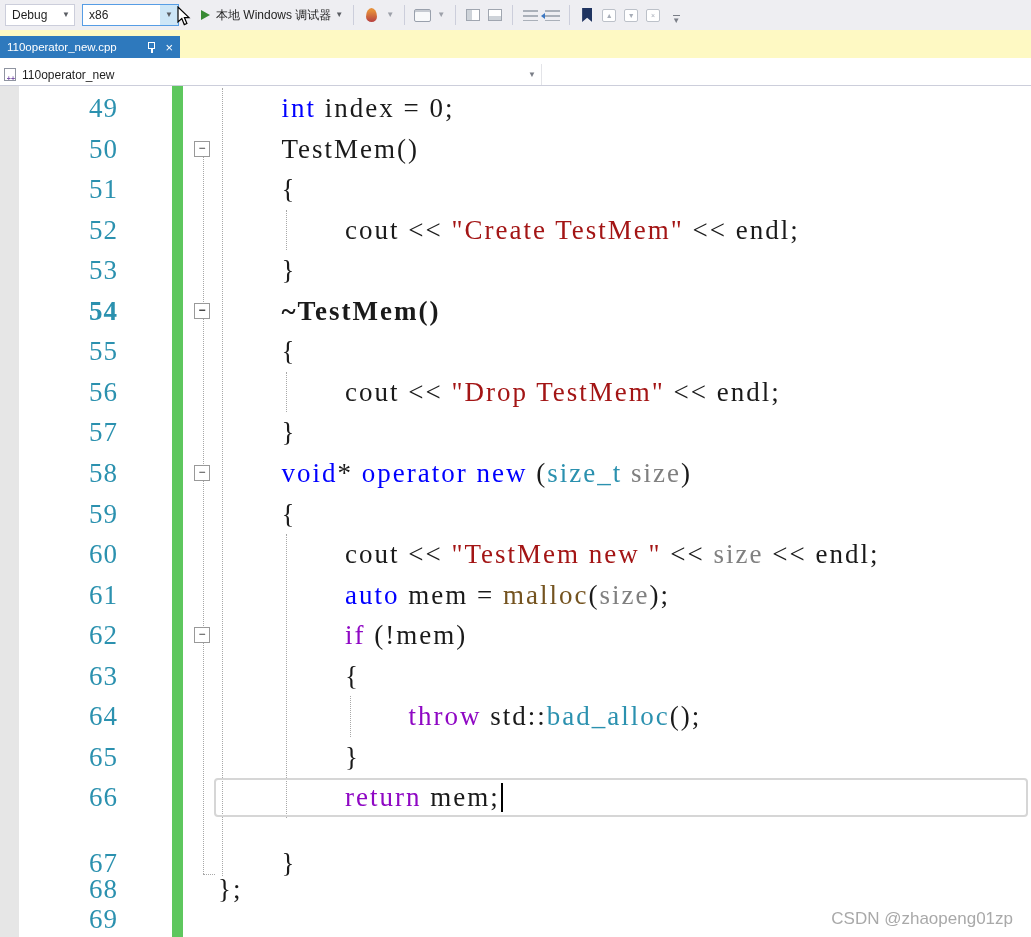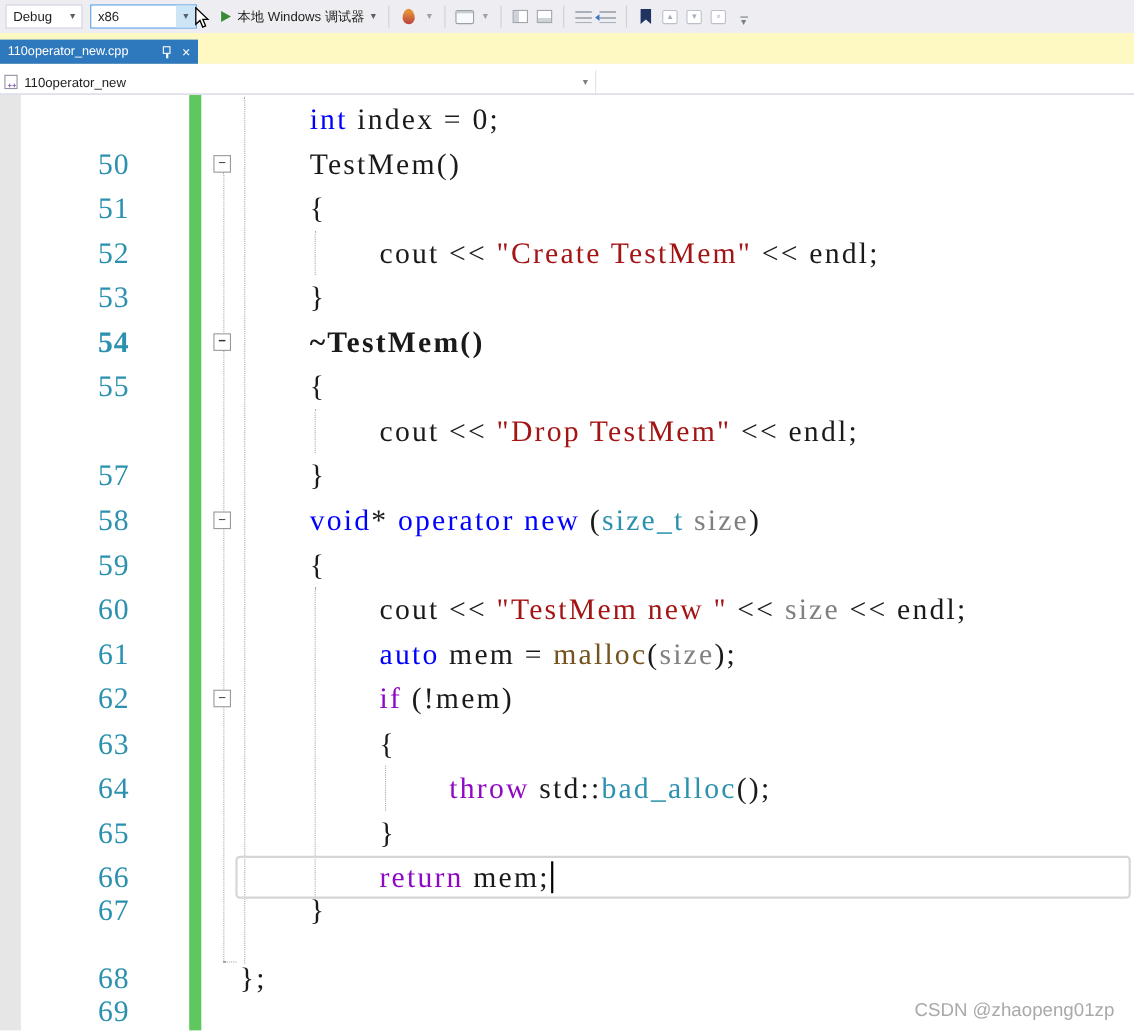--- a/index.html
+++ b/index.html
@@ -180,20 +180,21 @@
   <div class="guide" style="left:203px;top:70px;height:718px"></div>
   <div class="guide-h" style="left:203px;top:788px;width:12px"></div>
   <div class="guide" style="left:222px;top:2px;height:788px"></div>
   <div class="guide" style="left:286px;top:124px;height:40px"></div>
   <div class="guide" style="left:286px;top:286px;height:40px"></div>
   <div class="guide" style="left:286px;top:448px;height:284px"></div>
   <div class="guide" style="left:350px;top:610px;height:41px"></div>
 
   <div id="code-lines">
       <div class="code-row" style="top: 2px;">
+        <span class="linenum">49</span>
         <span class="codetext" style="left: 281.5px;"><span class="tok-k">int</span><span class="tok-p"> index = 0;</span></span>
       </div>
       <div class="code-row" style="top: 42.55px;">
         <span class="linenum">50</span>
         <span class="foldbox">−</span>
         <span class="codetext" style="left: 281.5px;"><span class="tok-p">TestMem()</span></span>
       </div>
       <div class="code-row" style="top: 83.1px;">
         <span class="linenum">51</span>
         <span class="codetext" style="left: 281.5px;"><span class="tok-p">{</span></span>
@@ -209,20 +210,21 @@
       <div class="code-row" style="top: 204.75px; font-weight: bold;">
         <span class="linenum">54</span>
         <span class="foldbox">−</span>
         <span class="codetext" style="left: 281.5px;"><span class="tok-p">~TestMem()</span></span>
       </div>
       <div class="code-row" style="top: 245.3px;">
         <span class="linenum">55</span>
         <span class="codetext" style="left: 281.5px;"><span class="tok-p">{</span></span>
       </div>
       <div class="code-row" style="top: 285.85px;">
+        <span class="linenum">56</span>
         <span class="codetext" style="left: 345px;"><span class="tok-p">cout &lt;&lt; </span><span class="tok-s">"Drop TestMem"</span><span class="tok-p"> &lt;&lt; endl;</span></span>
       </div>
       <div class="code-row" style="top: 326.4px; padding-left: 32px;">
         <span class="linenum">57</span>
         <span class="codetext" style="left: 281.5px;"><span class="tok-p">}</span></span>
       </div>
       <div class="code-row" style="top: 366.95px;">
         <span class="linenum">58</span>
         <span class="foldbox">−</span>
         <span class="codetext" style="left: 281.5px;"><span class="tok-k">void</span><span class="tok-p">* </span><span class="tok-k">operator</span><span class="tok-p"> </span><span class="tok-k">new</span><span class="tok-p"> (</span><span class="tok-t">size_t</span><span class="tok-p"> </span><span class="tok-g">size</span><span class="tok-p">)</span></span>
@@ -254,21 +256,21 @@
       </div>
       <div class="code-row" style="top: 650.8px;">
         <span class="linenum">65</span>
         <span class="codetext" style="left: 345px;"><span class="tok-p">}</span></span>
       </div>
       <div class="code-row" style="top: 691.35px;">
         <div class="current-line-box"></div>
         <span class="linenum">66</span>
         <span class="codetext" style="left: 345px;"><span class="tok-c">return</span><span class="tok-p"> mem;</span><span class="caret"></span></span>
       </div>
-      <div class="code-row" style="top: 721px; padding-left: 16px;">
+      <div class="code-row" style="top: 757px; padding-left: 16px;">
         <span class="linenum">67</span>
         <span class="codetext" style="left: 281.5px;"><span class="tok-p">}</span></span>
       </div>
       <div class="code-row" style="top: 783px;">
         <span class="linenum">68</span>
         <span class="codetext" style="left: 218px;"><span class="tok-p">};</span></span>
       </div>
       <div class="code-row" style="top: 813px;">
         <span class="linenum">69</span>
         <span class="codetext" style="left: 218px;"></span>

